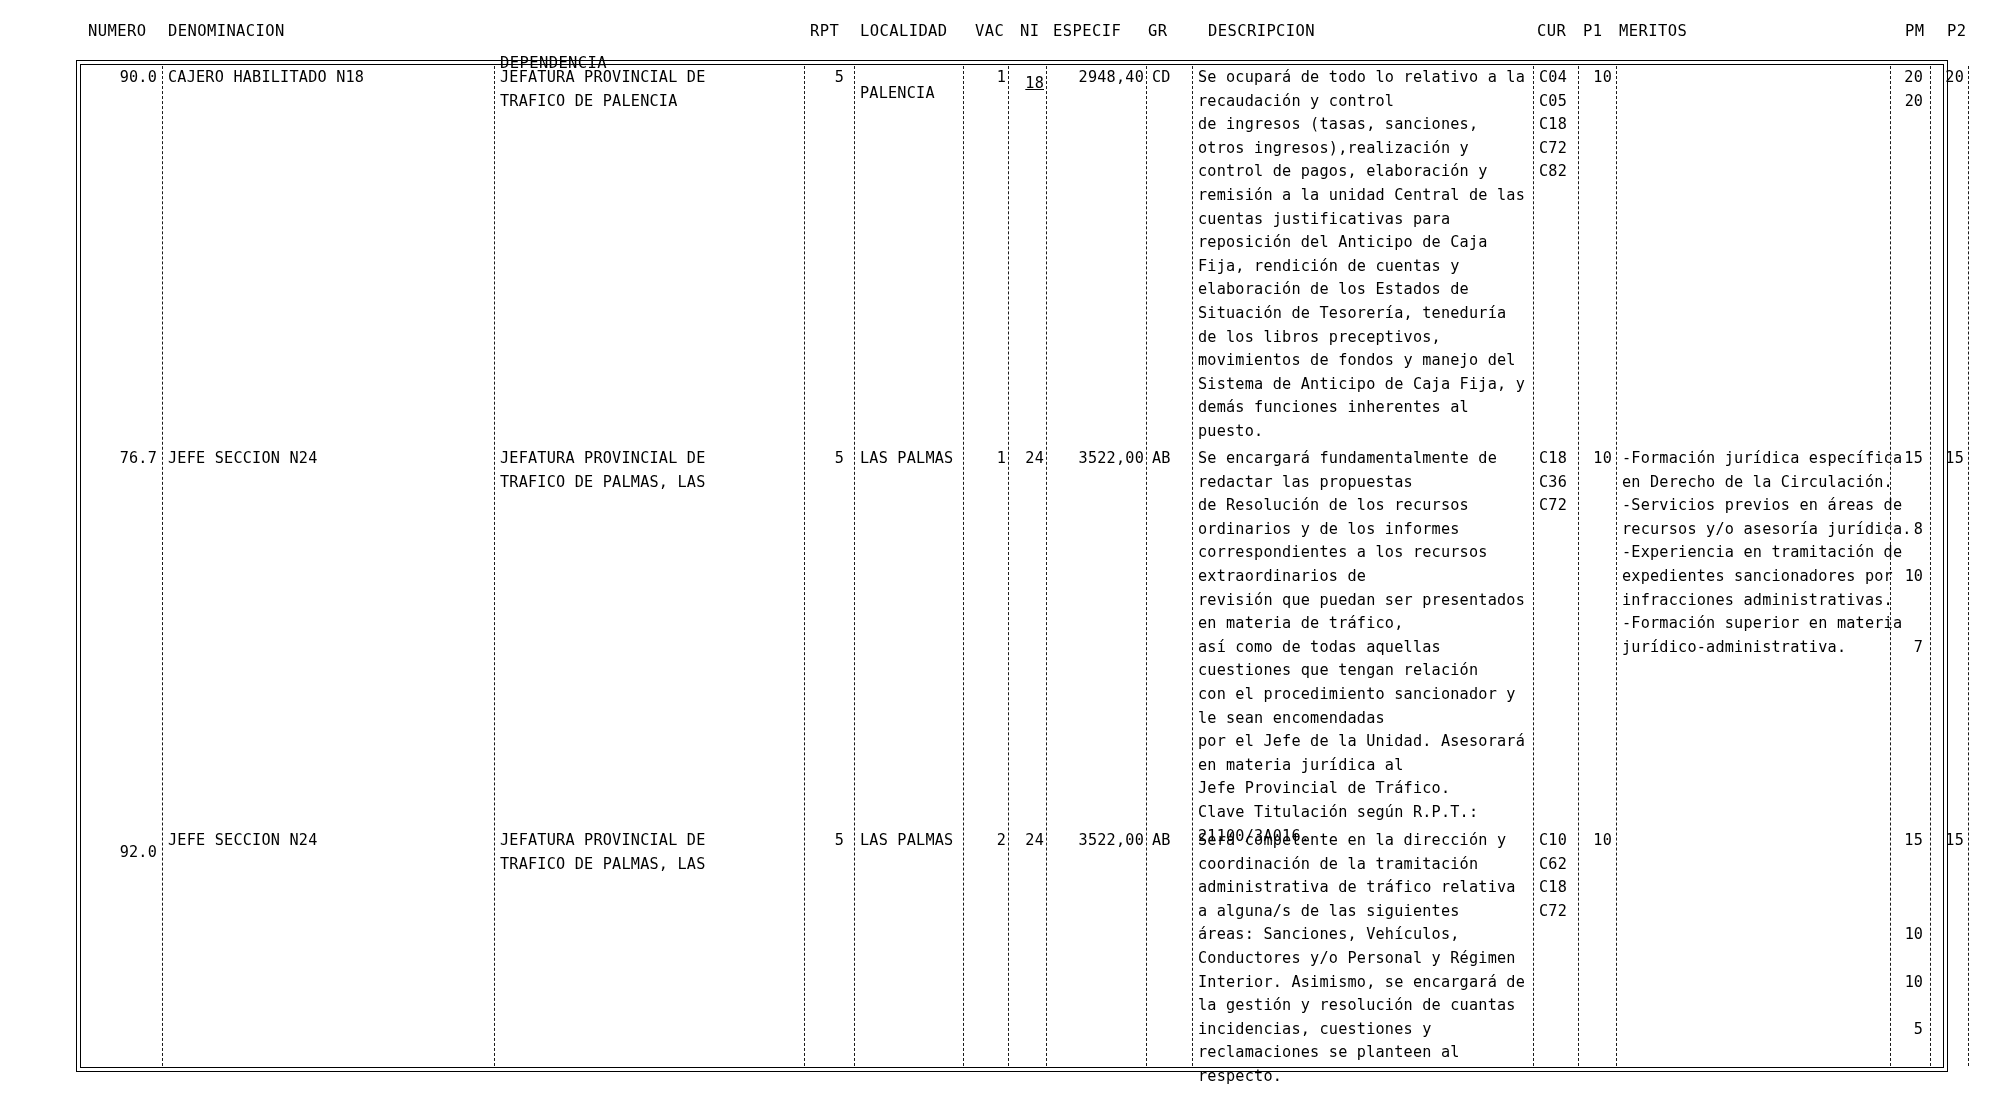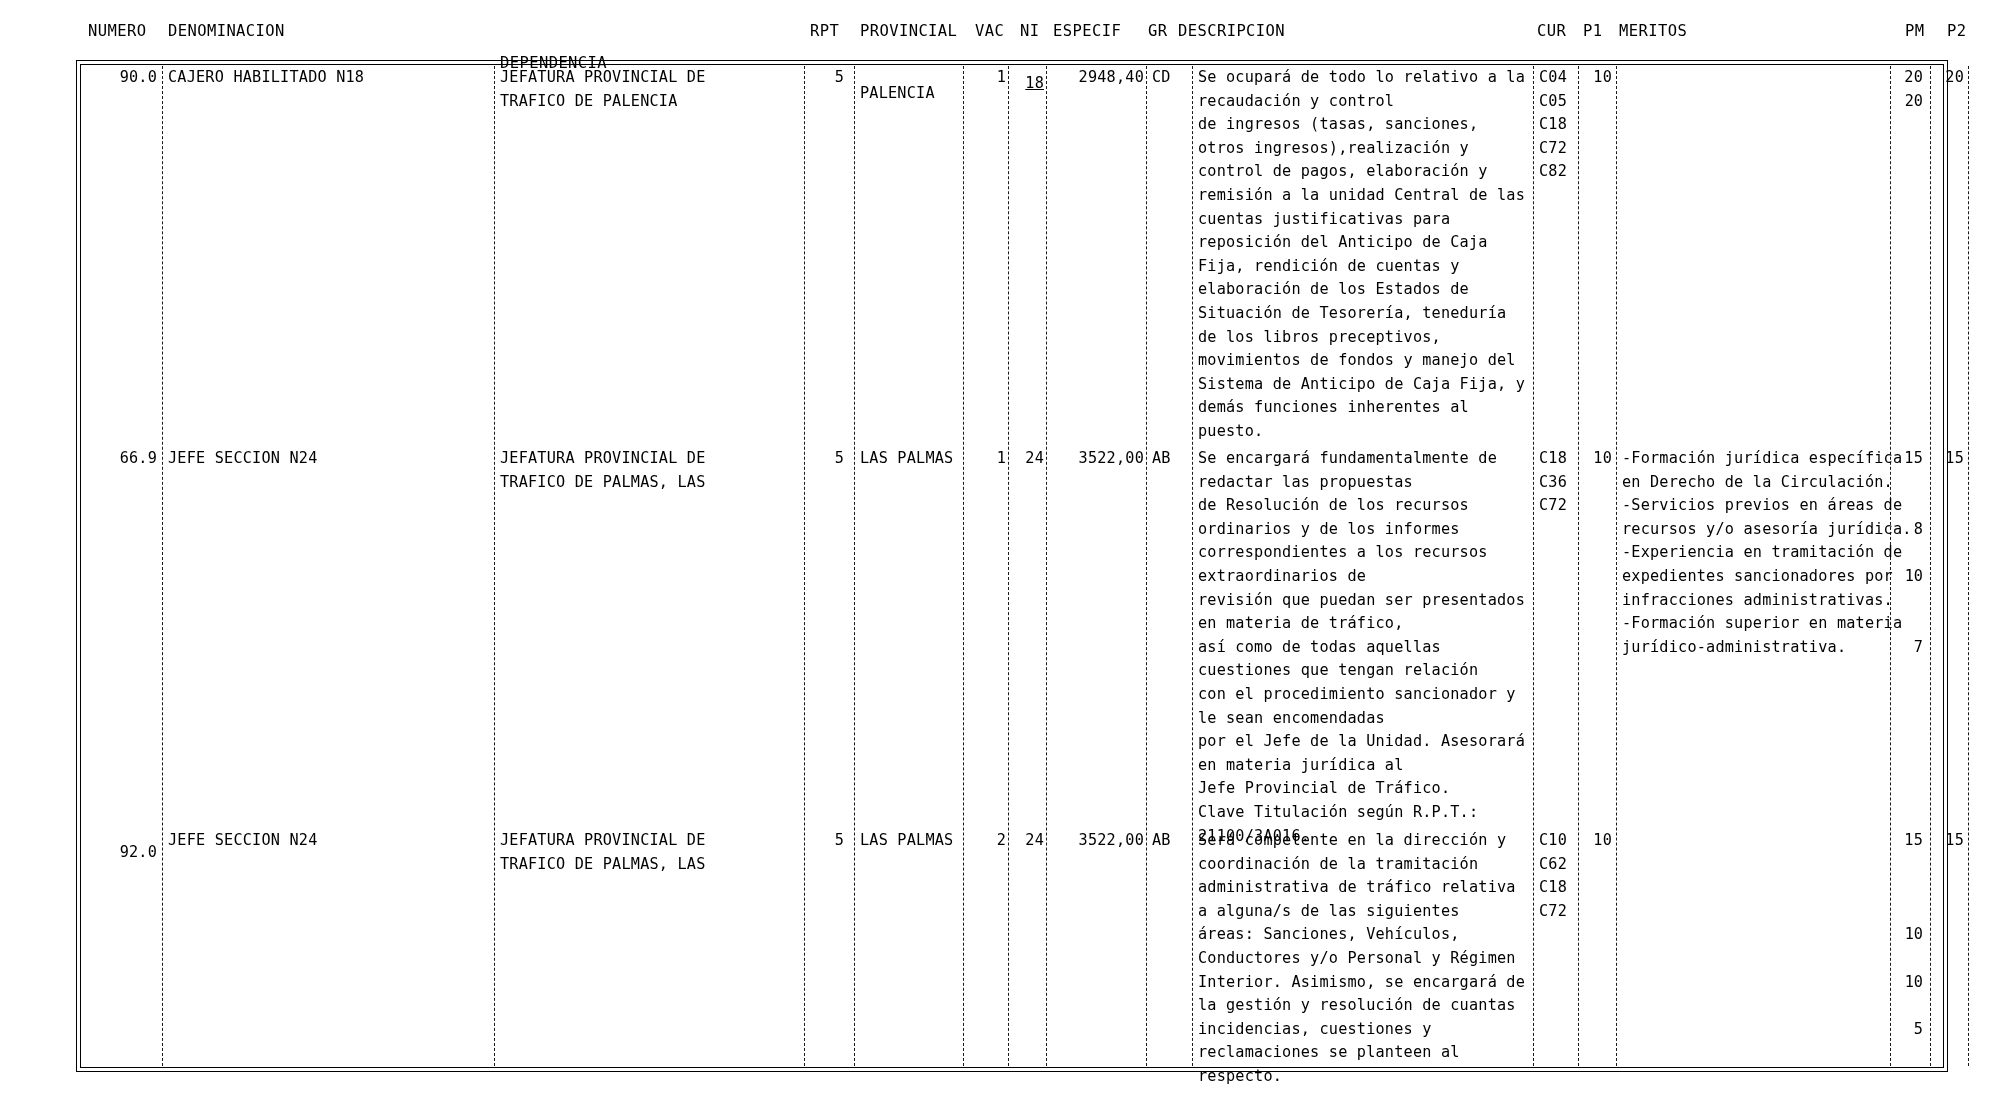--- a/index.html
+++ b/index.html
@@ -38,21 +38,21 @@
   }
   .h-numero     { left: 88px; }
   .h-denom      { left: 168px; }
   .h-depend     { left: 500px; margin-top: 32px; }
   .h-rpt        { left: 810px; }
   .h-localidad  { left: 860px; }
   .h-vac        { left: 975px; }
   .h-ni         { left: 1020px; }
   .h-especif    { left: 1053px; }
   .h-gr         { left: 1148px; }
-  .h-descrip    { left: 1178px; text-align: right; }
+  .h-descrip    { left: 1208px; text-align: right; }
   .h-cur        { left: 1537px; }
   .h-p1         { left: 1583px; }
   .h-meritos    { left: 1619px; }
   .h-pm         { left: 1905px; }
   .h-p2         { left: 1947px; }
 
   
   .frame {
     position: absolute;
     top: 60px;
@@ -130,21 +130,21 @@
 </head>
 <body>
 
 <div class="page">
 
   <div class="header">
     <span class="h-numero">NUMERO</span>
     <span class="h-denom">DENOMINACION</span>
     <span class="h-depend">DEPENDENCIA</span>
     <span class="h-rpt">RPT</span>
-    <span class="h-localidad">PROVINCIAL</span>
+    <span class="h-localidad">LOCALIDAD</span>
     <span class="h-vac">VAC</span>
     <span class="h-ni">NI</span>
     <span class="h-especif">ESPECIF</span>
     <span class="h-gr">GR</span>
     <span class="h-descrip">DESCRIPCION</span>
     <span class="h-cur">CUR</span>
     <span class="h-p1">P1</span>
     <span class="h-meritos">MERITOS</span>
     <span class="h-pm">PM</span>
     <span class="h-p2">P2</span>
@@ -204,21 +204,21 @@
 C18
 C72
 C82</div>
       <div class="cell c-p1" style="top:0;">10</div>
       <div class="cell c-pm" style="top:0;">20</div>
       <div class="cell c-p2" style="top:0;">20</div>
       <div class="merit-num" style="top:23.6px;">20</div>
     </div>
 
     <div class="record" style="height:382px;">
-      <div class="cell c-numero" style="top:0;">66.9</div>
+      <div class="cell c-numero" style="top:0;">76.7</div>
       <div class="cell c-denom" style="top:0;">JEFE SECCION N24</div>
       <div class="cell c-depend" style="top:0;">JEFATURA PROVINCIAL DE
 TRAFICO DE PALMAS, LAS</div>
       <div class="cell c-rpt" style="top:0;">5</div>
       <div class="cell c-local" style="top:0;">LAS PALMAS</div>
       <div class="cell c-vac" style="top:0;">1</div>
       <div class="cell c-ni" style="top:0;">24</div>
       <div class="cell c-especif" style="top:0;">3522,00</div>
       <div class="cell c-gr" style="top:0;">AB</div>
       <div class="cell c-descrip" style="top:0;">Se encargará fundamentalmente de

